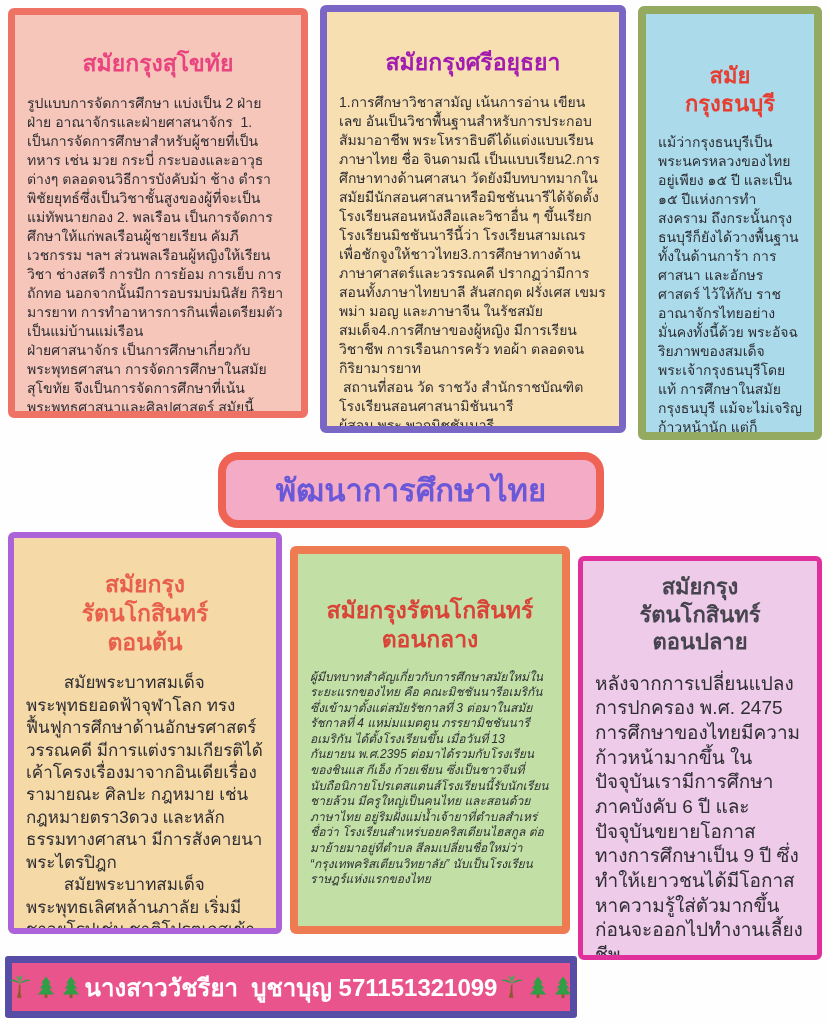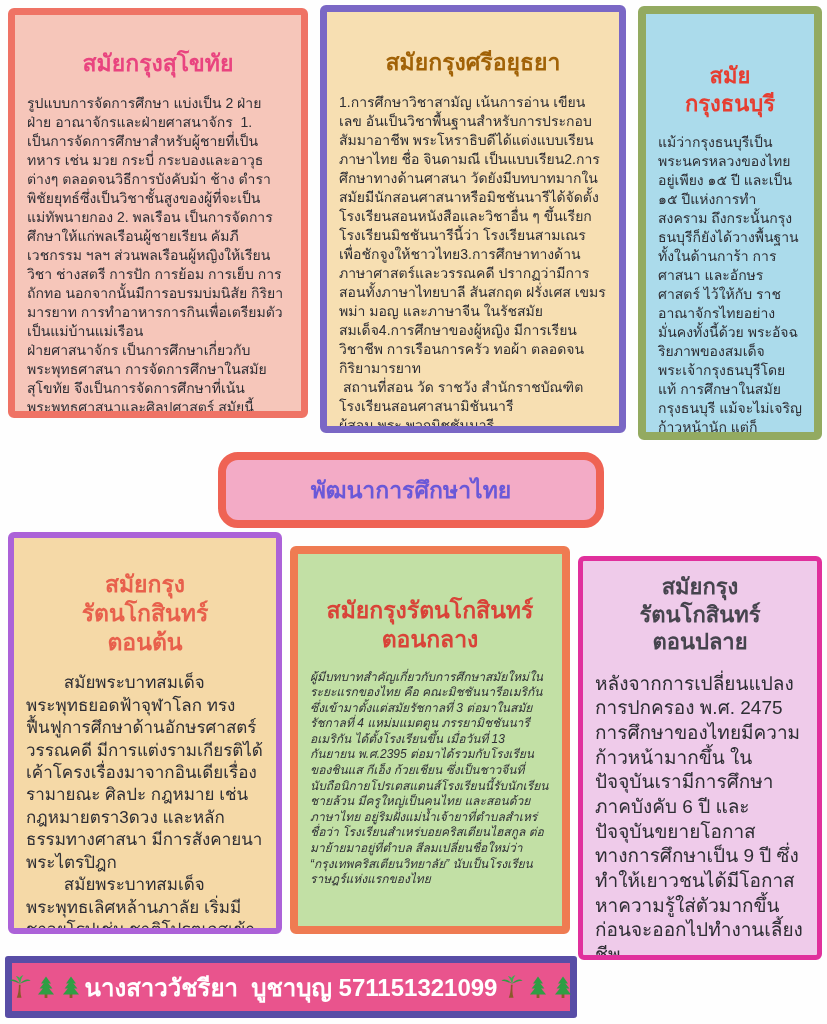--- a/index.html
+++ b/index.html
@@ -23,42 +23,42 @@
   .box-ratta-mid   { left:290px; top:546px; width:280px; height:388px; border-width:8px; }
   .box-ratta-mid .era-title { margin-top:34px; }
   .box-ratta-mid .era-body { font-size:12px; line-height:1.3;font-style:italic; }
   .box-ratta-late  { left:578px; top:556px; width:244px; height:404px; border-width:5px; }
   .box-ratta-late .era-title { margin-top:4px; font-size:22px; }
   .box-ratta-late .era-body { font-size:19px; line-height:1.3; }
 
   .center-banner { position:absolute; left:218px; top:452px; width:386px; height:76px;
                    border:8px solid; border-radius:20px;
                    display:flex; align-items:center; justify-content:center; }
-  .center-banner-text { font-size:23px; font-weight:bold; }
+  .center-banner-text { font-size:31px; font-weight:bold; }
 
   .name-bar { position:absolute; left:5px; top:956px; width:572px; height:62px;
               display:flex; align-items:center; justify-content:center; border:7px solid; border-radius:3px; }
   .name-inner { display:flex; align-items:center; justify-content:center; gap:2px; width:100%; height:100%; }
   .student-name { font-size:24px; font-weight:bold; white-space:pre; }
   .tree-group { display:flex; align-items:center; gap:1px; }
   .tree-group svg { display:block; }
 </style>
 </head>
 <body>
 
 <div class="canvas">
 
   <section class="era-box box-sukhothai" style="background-color: rgb(246, 198, 186); border-color: rgb(239, 115, 101);">
     <h2 class="era-title" style="color: rgb(233, 68, 127);">สมัยกรุงสุโขทัย</h2>
     <div class="era-body">รูปแบบการจัดการศึกษา แบ่งเป็น 2 ฝ่าย ฝ่าย อาณาจักรและฝ่ายศาสนาจักร  1. เป็นการจัดการศึกษาสำหรับผู้ชายที่เป็นทหาร เช่น มวย กระบี่ กระบองและอาวุธต่างๆ ตลอดจนวิธีการบังคับม้า ช้าง ตำราพิชัยยุทธ์ซึ่งเป็นวิชาชั้นสูงของผู้ที่จะเป็นแม่ทัพนายกอง 2. พลเรือน เป็นการจัดการศึกษาให้แก่พลเรือนผู้ชายเรียน คัมภี เวชกรรม ฯลฯ ส่วนพลเรือนผู้หญิงให้เรียนวิชา ช่างสตรี การปัก การย้อม การเย็บ การถักทอ นอกจากนั้นมีการอบรมบ่มนิสัย กิริยามารยาท การทำอาหารการกินเพื่อเตรียมตัวเป็นแม่บ้านแม่เรือน
 ฝ่ายศาสนาจักร เป็นการศึกษาเกี่ยวกับพระพุทธศาสนา การจัดการศึกษาในสมัยสุโขทัย จึงเป็นการจัดการศึกษาที่เน้นพระพุทธศาสนาและศิลปศาสตร์ สมัยนี้พ่อขุนรามคำแหงได้นำช่างชาวจีนเข้ามาเผยแพร่การทำถ้วยชามสังคโลกให้แก่คนไทย และหลังจากที่ทรงคิดประดิษฐ์อักษรไทยแล้วงานด้านอักษรศาสตร์เจริญขึ้น มีการสอนภาษาไทยในพระบรมมหาราชวัง</div>
   </section>
 
   <section class="era-box box-ayutthaya" style="background-color: rgb(247, 223, 178); border-color: rgb(122, 103, 197);">
-    <h2 class="era-title" style="color: #a16207;">สมัยกรุงศรีอยุธยา</h2>
+    <h2 class="era-title" style="color: #a21caf;">สมัยกรุงศรีอยุธยา</h2>
     <div class="era-body">1.การศึกษาวิชาสามัญ เน้นการอ่าน เขียน เลข อันเป็นวิชาพื้นฐานสำหรับการประกอบสัมมาอาชีพ พระโหราธิบดีได้แต่งแบบเรียนภาษาไทย ชื่อ จินดามณี เป็นแบบเรียน2.การศึกษาทางด้านศาสนา วัดยังมีบทบาทมากในสมัยมีนักสอนศาสนาหรือมิชชันนารีได้จัดตั้งโรงเรียนสอนหนังสือและวิชาอื่น ๆ ขึ้นเรียกโรงเรียนมิชชันนารีนี้ว่า โรงเรียนสามเณร เพื่อชักจูงให้ชาวไทย3.การศึกษาทางด้านภาษาศาสตร์และวรรณคดี ปรากฏว่ามีการสอนทั้งภาษาไทยบาลี สันสกฤต ฝรั่งเศส เขมร พม่า มอญ และภาษาจีน ในรัชสมัยสมเด็จ4.การศึกษาของผู้หญิง มีการเรียนวิชาชีพ การเรือนการครัว ทอผ้า ตลอดจนกิริยามารยาท
  สถานที่สอน วัด ราชวัง สำนักราชบัณฑิต โรงเรียนสอนศาสนามิชันนารี
 ผู้สอน พระ พวกมิชชันนารี
 ผู้เรียน ประชาชนทั่วไป บุตรหลานขุนนาง ข้าราชการ
 การจัดการเรียนการสอน ตามแต่สมัครใจเรียน สอนแบบอ่านเขียน ท่องจำ การสอนเชิงปฏิบัติการ เช่นการหล่อปืน</div>
   </section>
 
   <section class="era-box box-thonburi" style="background-color: rgb(171, 219, 235); border-color: rgb(147, 170, 96);">
     <h2 class="era-title" style="color: rgb(230, 62, 49);">สมัยกรุงธนบุรี</h2>
     <div class="era-body">แม้ว่ากรุงธนบุรีเป็นพระนครหลวงของไทยอยู่เพียง ๑๕ ปี และเป็น ๑๕ ปีแห่งการทำสงคราม ถึงกระนั้นกรุง ธนบุรีก็ยังได้วางพื้นฐานทั้งในด้านการ้า การศาสนา และอักษรศาสตร์ ไว้ให้กับ ราชอาณาจักรไทยอย่างมั่นคงทั้งนี้ด้วย พระอัจฉริยภาพของสมเด็จพระเจ้ากรุงธนบุรีโดยแท้ การศึกษาในสมัยกรุงธนบุรี แม้จะไม่เจริญก้าวหน้านัก แต่ก็เป็นการ เริ่มต้นทางการศึกษาที่เป็น พื้นฐานให้เกิดความเจริญก้าวหน้าทางการศึกษาในสมัยกรุงรัตนโกสินทร์</div>

